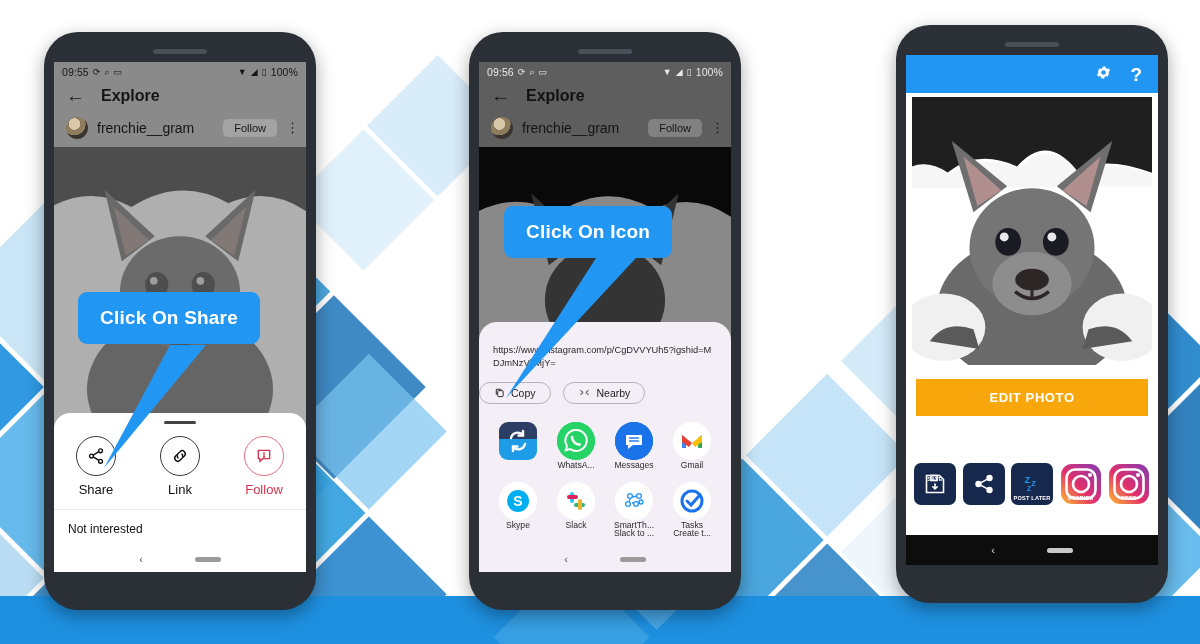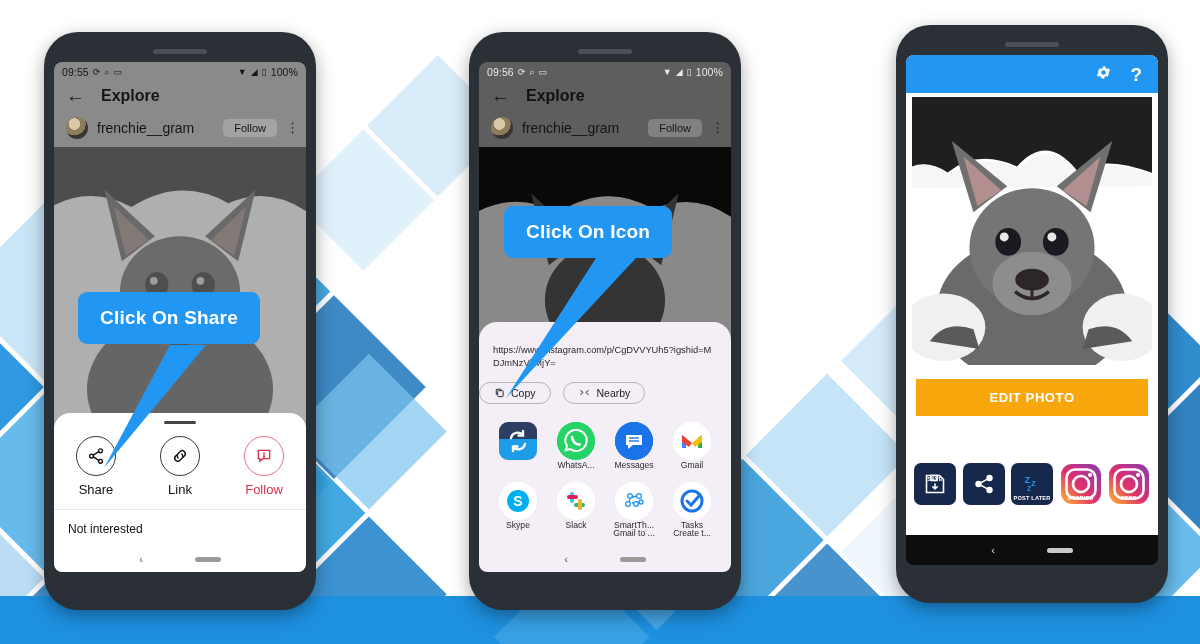--- a/index.html
+++ b/index.html
@@ -35,21 +35,21 @@
     top: 17px; left: 50%;
     transform: translateX(-50%);
     width: 54px; height: 5px;
     border-radius: 3px;
     background: #4a4f58;
   }
   .phone-screen {
     position: relative;
     width: 100%; height: 100%;
     background: #ffffff;
-    border-radius: 8px;
+    border-radius: 0;
     overflow: hidden;
   }
 
   #phone1 { left: 44px;  top: 32px; }
   #phone2 { left: 469px; top: 32px; }
   #phone3 { left: 896px; top: 25px; }
 
   
   .statusbar {
     height: 20px;
@@ -488,21 +488,21 @@
                   <circle cx="15" cy="14" r="2.4"></circle>
                     <circle cx="24" cy="14" r="2.4"></circle>
                   <circle cx="13" cy="22" r="2.4"></circle>
                     <circle cx="21" cy="22" r="2.4"></circle>
                     <circle cx="26" cy="20" r="2"></circle>
                   <path d="M17 15l5-1M15 17l-1 3M17 21h2M23 21l2-1"></path>
                 </g>
               </svg>
             </span>
             <span class="app-lbl">SmartTh...</span>
-            <span class="app-sub">Gmail to ...</span>
+            <span class="app-sub">Slack to ...</span>
           </div>
           <div class="app">
             <span class="app-ico" style="background:#fff;">
               <svg width="38" height="38" viewBox="0 0 38 38">
                   <circle cx="19" cy="19" r="19" fill="#fff"></circle>
                 <circle cx="19" cy="19" r="10" fill="none" stroke="#1a73e8" stroke-width="3"></circle>
                 <path d="M14 19l4 4 8-9" fill="none" stroke="#1a73e8" stroke-width="3" stroke-linecap="round"></path>
               </svg>
             </span>
             <span class="app-lbl">Tasks</span>

